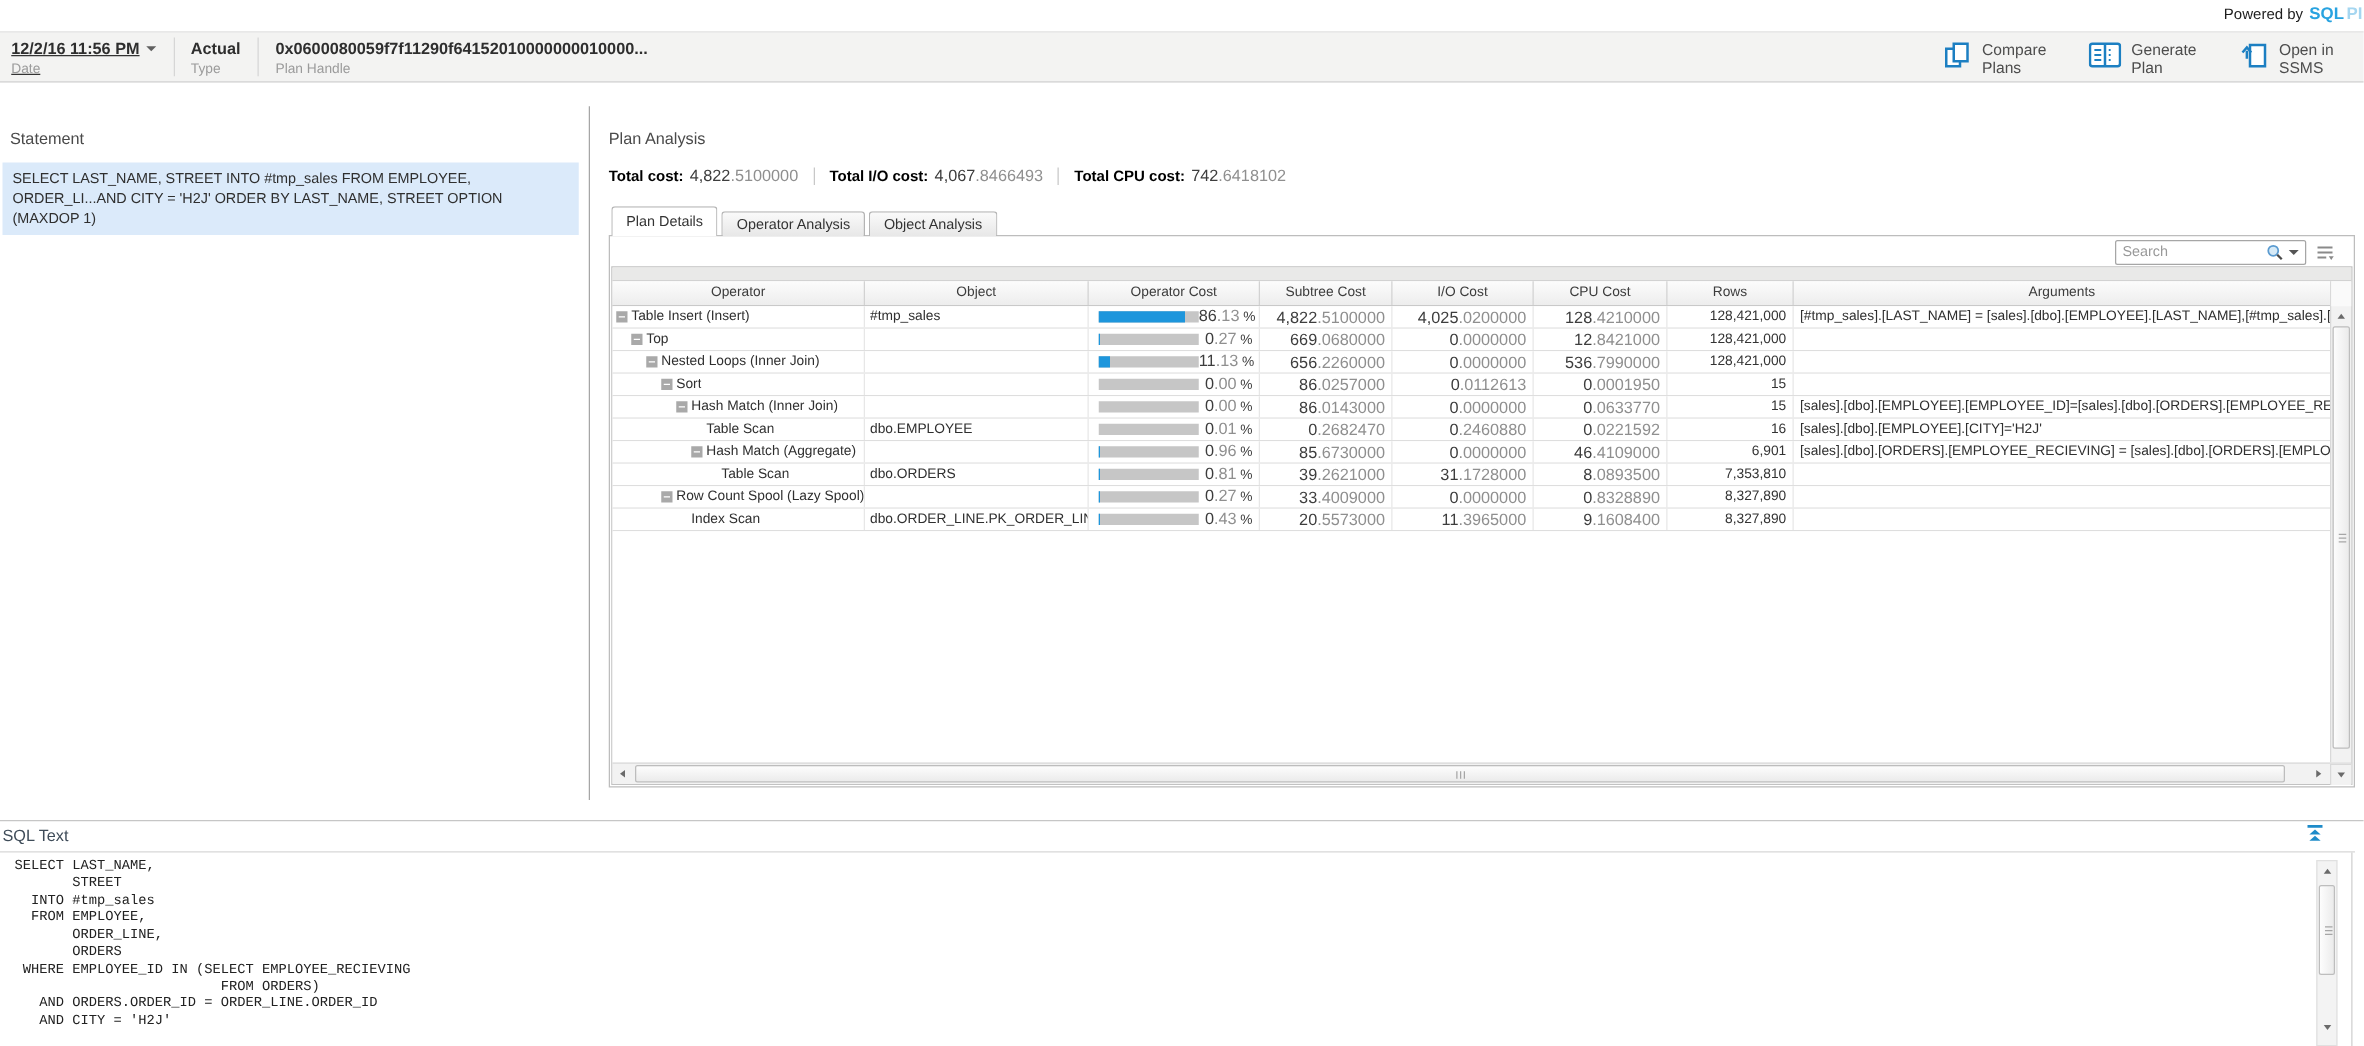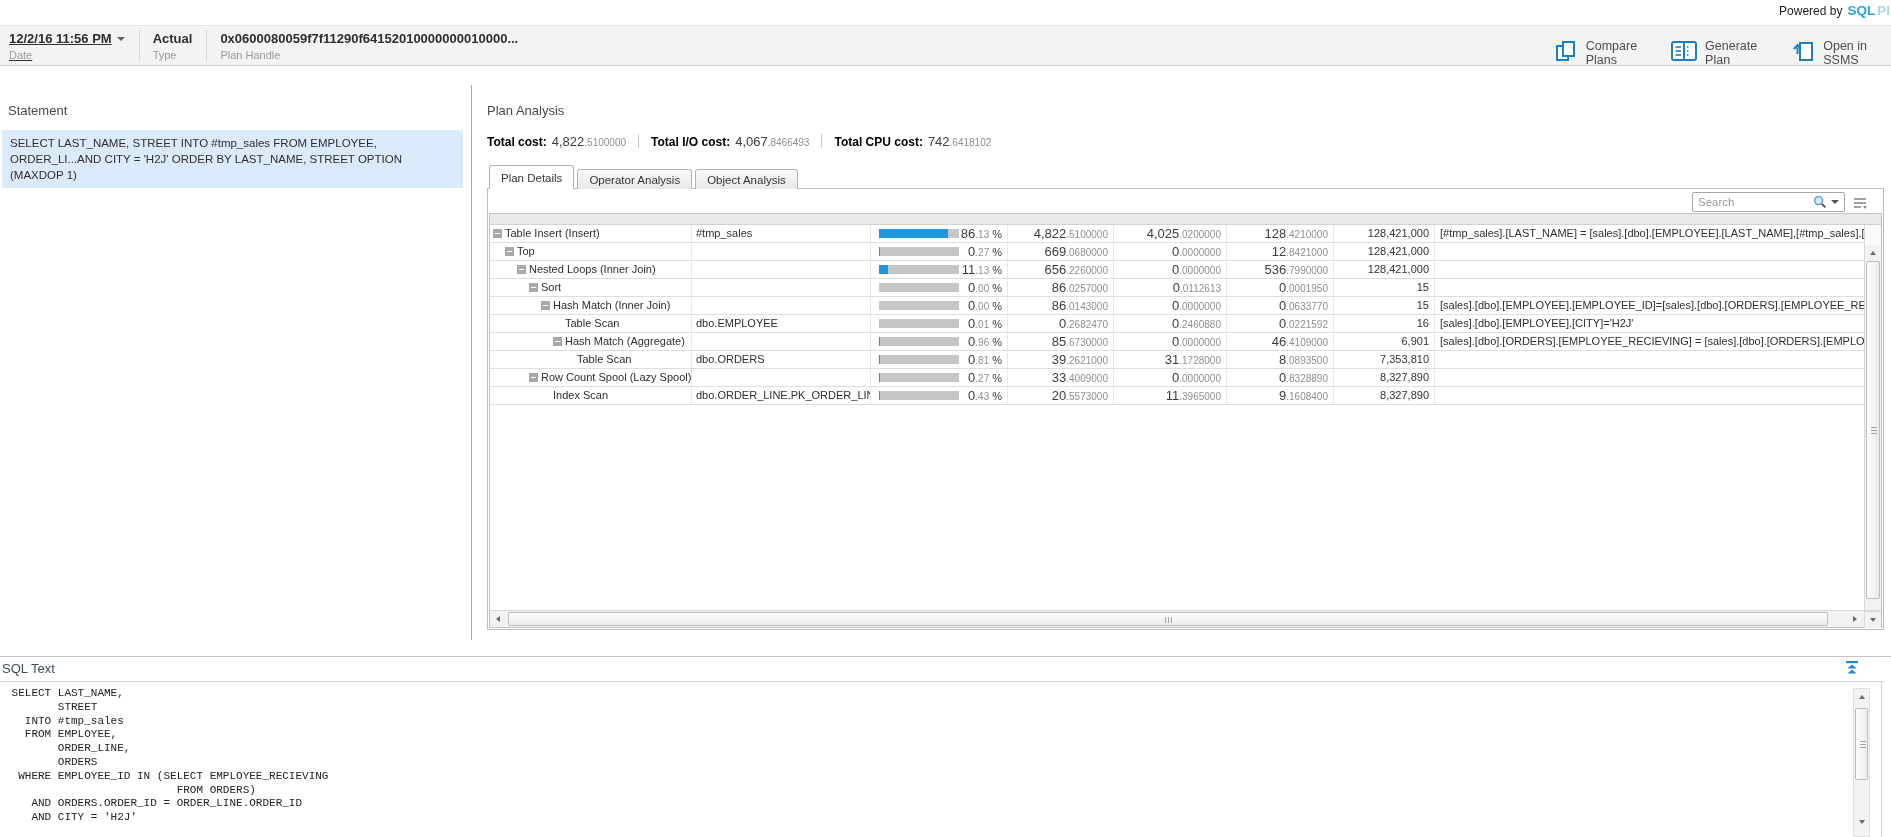--- a/index.html
+++ b/index.html
@@ -16,39 +16,39 @@
   .header-bar { position:absolute; top:25px; left:0; width:1891px; height:41px;
                 background:#f3f3f2; border-top:1px solid #e3e3e3; border-bottom:1px solid #d2d2d2; display:flex; }
   .info-group { display:flex; align-items:stretch; padding-left:9px; }
   .info-block { padding:5px 14px 0 13px; }
   .info-block:first-child { padding-left:0;text-decoration:underline; }
   .info-value { font-size:13px; font-weight:bold; color:#2e2e2e; white-space:nowrap; }
   .info-caret { display:inline-block; width:0; height:0; border-left:4px solid transparent;
                 border-right:4px solid transparent; border-top:4px solid #606060; margin-left:5px; vertical-align:2px; }
   .info-label { font-size:11px; color:#9b9b9b; margin-top:3px; }
   .info-sep { border-left:1px solid #d6d6d6; margin:4px 0; }
-  .header-buttons { position:absolute; right:24px; top:0; height:41px; display:flex; align-items:flex-end; gap:34px; }
+  .header-buttons { position:absolute; right:24px; top:0; height:41px; display:flex; align-items:center; gap:34px; }
   .hbtn { display:flex; align-items:center; gap:8px; cursor:pointer; }
   .hbtn-label { font-size:12.5px; color:#4d4d4d; line-height:14px; }
 
   
   .panel-title { position:absolute; font-size:13px; color:#4a4a4a; }
   #stmt-title { left:8px; top:103px; }
   #plan-title { left:487px; top:103px; }
   .stmt-box { position:absolute; left:2px; top:130px; width:461px; background:#dbeafa;
               padding:5px 8px; font-size:11.5px; line-height:16px; color:#2f2f2f; }
   .v-divider { position:absolute; left:471px; top:85px; height:555px; border-left:1px solid #a6a6a6; }
 
   
   .totals { position:absolute; left:487px; top:132px; display:flex; align-items:center; }
   .total-label { font-size:12px; color:#000000; font-weight:bold; margin-right:5px; }
   .total-item { white-space:nowrap; }
   .total-sep { border-left:1px solid #c8c8c8; height:14px; margin:0 12px; }
   .num-int { font-size:13px; color:#3d3d3d; }
-  .num-dec { font-size:10px; color:#8f8f8f; }
+  .num-dec { font-size:13px; color:#8f8f8f; }
 
   
   .tab-bar { position:absolute; left:489px; top:165px; height:24px; display:flex; align-items:flex-end; z-index:3; }
   .tab { border:1px solid #b4b4b4; border-bottom:none; border-radius:3px 3px 0 0; margin-right:3px;
          padding:0 11px; font-size:11.5px; color:#333; background:linear-gradient(#fafafa,#e7e7e7);
          height:20px; line-height:20px; cursor:pointer; }
   .tab.active { background:#fff; height:24px; line-height:24px; }
   .tab-panel { position:absolute; left:487px; top:188px; width:1397px; height:442px;
                border:1px solid #bdbdbd; background:#fff; }
 
@@ -233,20 +233,30 @@
       <line x1="1" y1="6" x2="13" y2="6" stroke="#8a8a8a" stroke-width="1.6"></line>
       <line x1="1" y1="10" x2="8" y2="10" stroke="#8a8a8a" stroke-width="1.6"></line>
       <path d="M10 9 L14 9 L12 12 Z" fill="#8a8a8a"></path>
     </svg>
 </div>
 
 <div class="grid">
   <div class="grid-strip"></div>
   <div class="grid-mid">
     <div class="grid-cols">
+      <div class="grid-header">
+          <div class="ghead" style="width: 202px;">Operator</div>
+          <div class="ghead" style="width: 179px;">Object</div>
+          <div class="ghead" style="width: 137px;">Operator Cost</div>
+          <div class="ghead" style="width: 106px;">Subtree Cost</div>
+          <div class="ghead" style="width: 113px;">I/O Cost</div>
+          <div class="ghead" style="width: 107px;">CPU Cost</div>
+          <div class="ghead" style="width: 101px;">Rows</div>
+          <div class="ghead">Arguments</div>
+        </div>
       <div>
           <div class="grow">
             <div class="gcell c-op" style="padding-left:3px">
               <span class="expbox"></span>
               <span class="op-text">Table Insert (Insert)</span>
             </div>
             <div class="gcell c-obj">#tmp_sales</div>
             <div class="gcell c-cost">
               <span class="bar">
                 <span class="bar-fill" style="width:86.13%"></span>

